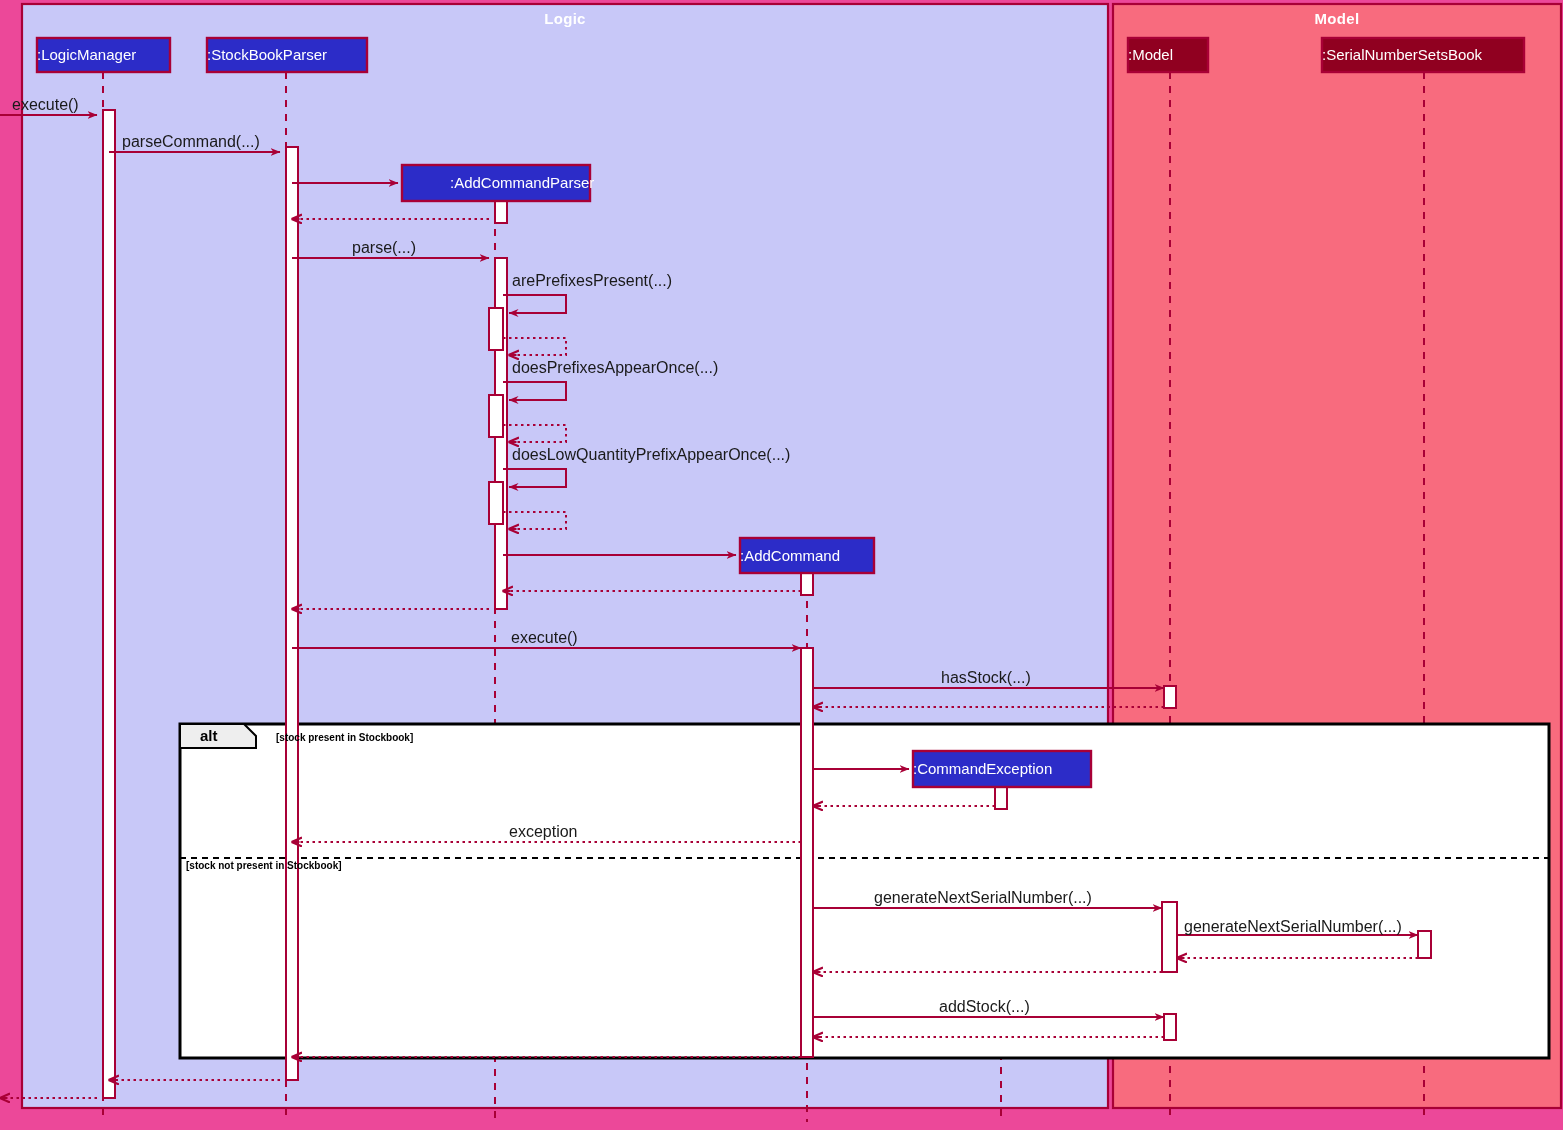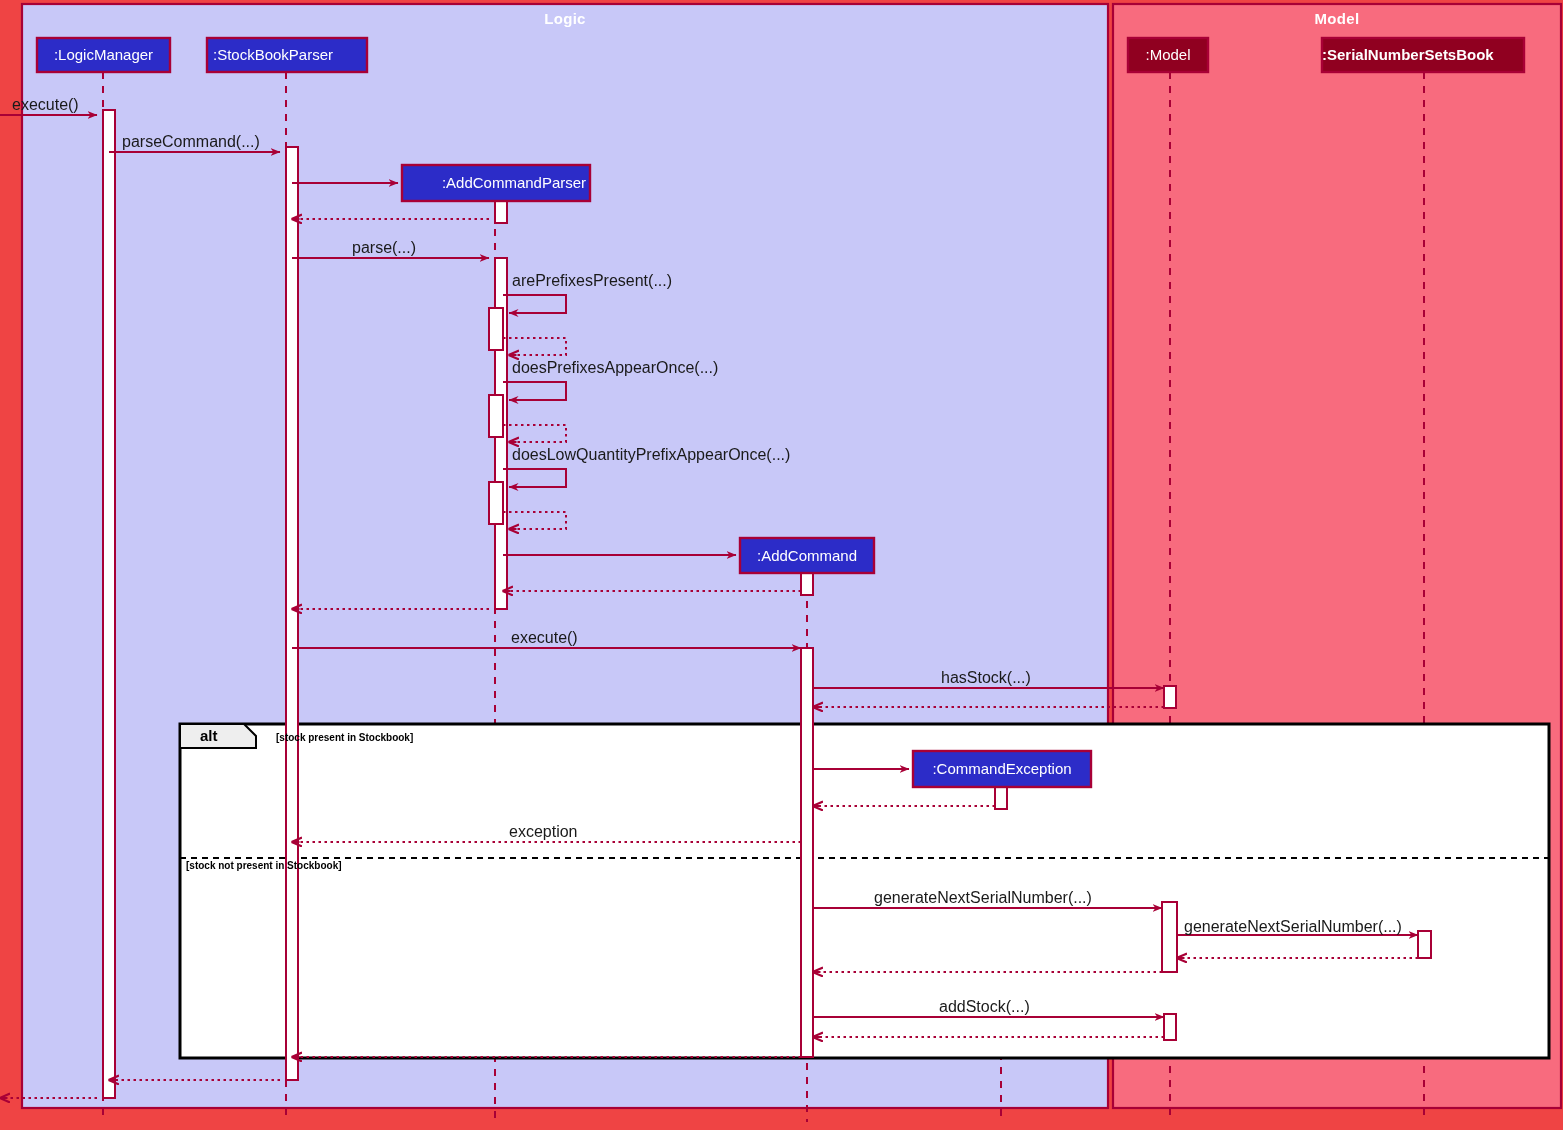--- a/index.html
+++ b/index.html
@@ -1,26 +1,26 @@
 <!DOCTYPE html>
 <html><head>
 <meta charset="utf-8">
 <title>Add Command Sequence Diagram</title>
 <style>
   html,body{margin:0;padding:0;background:#ffffff;}
   body{font-family:"Liberation Sans",sans-serif;}
-  #stage{position:relative;width:1563px;height:1130px;overflow:hidden;background:#ef4444;}
+  #stage{position:relative;width:1563px;height:1130px;overflow:hidden;background:#ec4899;}
   #svgroot{position:absolute;left:0;top:0;}
   .pkg-label{
     position:absolute;font-size:15px;font-weight:bold;color:#ffffff;
     text-align:center;letter-spacing:0.3px;
   }
   .plabel{
     position:absolute;font-size:15px;color:#ffffff;white-space:nowrap;
-    text-align:center;line-height:1;
+    text-align:left;line-height:1;
   }
   .msg{
     position:absolute;font-size:16px;color:#1a1a1a;white-space:nowrap;
   }
   .guard{
     position:absolute;font-size:10px;font-weight:bold;color:#000;white-space:nowrap;
   }
   .altword{
     position:absolute;font-size:15px;font-weight:bold;color:#000;white-space:nowrap;
   }
@@ -126,19 +126,19 @@
       <div class="msg" style="left: 512px; top: 359px;">doesPrefixesAppearOnce(...)</div>
       <div class="msg" style="left: 512px; top: 446px;">doesLowQuantityPrefixAppearOnce(...)</div>
       <div class="msg" style="left: 511px; top: 629px;">execute()</div>
       <div class="msg" style="left: 941px; top: 669px;">hasStock(...)</div>
       <div class="msg" style="left: 509px; top: 823px;">exception</div>
       <div class="msg" style="left: 874px; top: 889px;">generateNextSerialNumber(...)</div>
       <div class="msg" style="left: 1184px; top: 918px;">generateNextSerialNumber(...)</div>
       <div class="msg" style="left: 939px; top: 998px;">addStock(...)</div>
       <div class="plabel" style="left: 37px; top: 47px; width: 133px;">:LogicManager</div>
       <div class="plabel" style="left: 207px; top: 47px; width: 132px;">:StockBookParser</div>
-      <div class="plabel" style="left: 402px; top: 175px; width: 224px;">:AddCommandParser</div>
+      <div class="plabel" style="left: 402px; top: 175px; width: 224px; padding-left: 48px;">:AddCommandParser</div>
       <div class="plabel" style="left: 740px; top: 547.5px; width: 134px;">:AddCommand</div>
       <div class="plabel" style="left: 913px; top: 761px; width: 178px;">:CommandException</div>
       <div class="plabel" style="left: 1128px; top: 47px; width: 80px;">:Model</div>
-      <div class="plabel" style="left: 1322px; top: 47px; width: 171px; font-weight: bold;">:SerialNumberSetsBook</div>
+      <div class="plabel" style="left: 1322px; top: 47px; width: 171px;">:SerialNumberSetsBook</div>
     </div>
 </div>
 
 </body></html>

